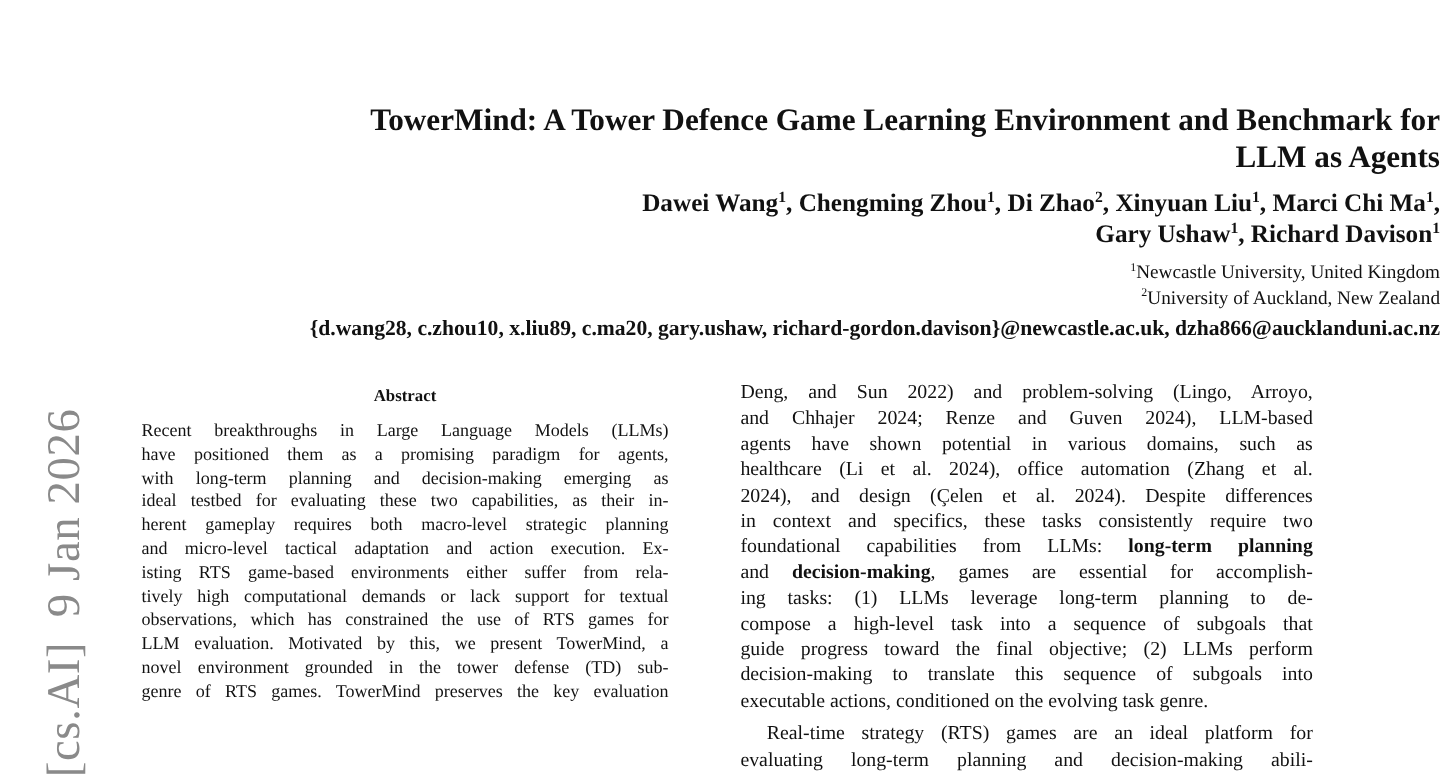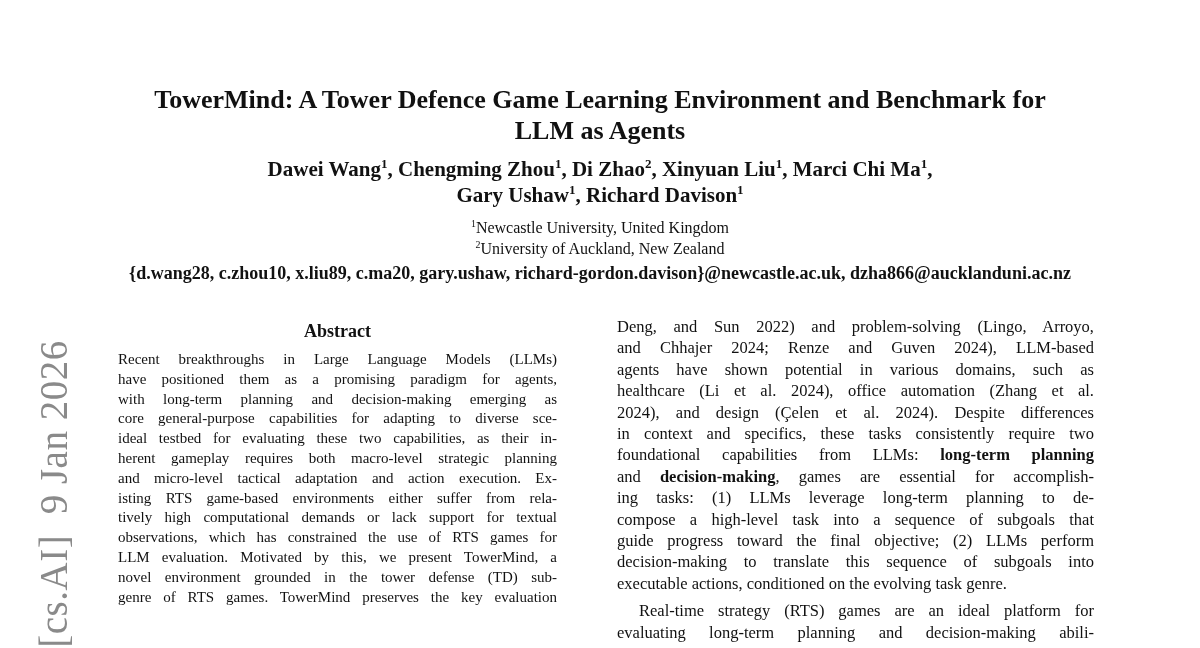--- a/index.html
+++ b/index.html
@@ -17,42 +17,42 @@
     position: absolute;
     left: 53px; top: 494px;
     transform: translate(-50%, -50%) rotate(-90deg);
     white-space: pre;
     font-size: 39px;
     color: #8a8a8a;
     letter-spacing: 0.5px;
   }
 
   
-  .header { padding-top: 84px; text-align: center; }
+  .header { padding-top: 84px; text-align: right; }
   .title .line {
     font-size: 26px; font-weight: bold; line-height: 31px;
   }
   .authors { margin-top: 10px; }
   .authors .line { font-size: 21px; font-weight: bold; line-height: 26px; }
   .affils { margin-top: 9px; }
   .affils .line { font-size: 16px; line-height: 21px; }
   .emails { margin-top: 3px; font-size: 18px; line-height: 22px; font-weight: bold; }
 
   sup { font-size: 62%; line-height: 0; vertical-align: super; }
   .b { font-weight: bold; }
 
   
   .col-left {
     position: absolute; left: 118px; top: 320px; width: 439px;
   }
   .col-right {
     position: absolute; left: 617px; top: 316px; width: 477px;
   }
   .abs-heading {
-    text-align: center; font-weight: bold; font-size: 18px;
+    text-align: center; font-weight: bold; font-size: 14px;
     margin: 0 0 8px 0; line-height: 22px;
   }
   .abs-body .line {
     font-size: 15px; line-height: 19.8px;
   }
   .col-right .line {
     font-size: 16.5px; line-height: 21.4px;
   }
   .justify .line { text-align: justify; text-align-last: justify; }
   .justify .line.no-just { text-align-last: left; }
@@ -79,21 +79,20 @@
     </div>
   <div class="emails">{d.wang28, c.zhou10, x.liu89, c.ma20, gary.ushaw, richard-gordon.davison}@newcastle.ac.uk, dzha866@aucklanduni.ac.nz</div>
 </div>
 
 <div class="col-left">
   <h2 class="abs-heading">Abstract</h2>
   <div class="abs-body justify">
       <div class="line"><span>Recent breakthroughs in Large Language Models (LLMs)</span></div>
       <div class="line"><span>have positioned them as a promising paradigm for agents,</span></div>
       <div class="line"><span>with long-term planning and decision-making emerging as</span></div>
-      <div class="line"><span>core general-purpose capabilities for adapting to diverse sce-</span></div>
       <div class="line"><span>ideal testbed for evaluating these two capabilities, as their in-</span></div>
       <div class="line"><span>herent gameplay requires both macro-level strategic planning</span></div>
       <div class="line"><span>and micro-level tactical adaptation and action execution. Ex-</span></div>
       <div class="line"><span>isting RTS game-based environments either suffer from rela-</span></div>
       <div class="line"><span>tively high computational demands or lack support for textual</span></div>
       <div class="line"><span>observations, which has constrained the use of RTS games for</span></div>
       <div class="line"><span>LLM evaluation. Motivated by this, we present TowerMind, a</span></div>
       <div class="line"><span>novel environment grounded in the tower defense (TD) sub-</span></div>
       <div class="line"><span>genre of RTS games. TowerMind preserves the key evaluation</span></div>
     </div>

